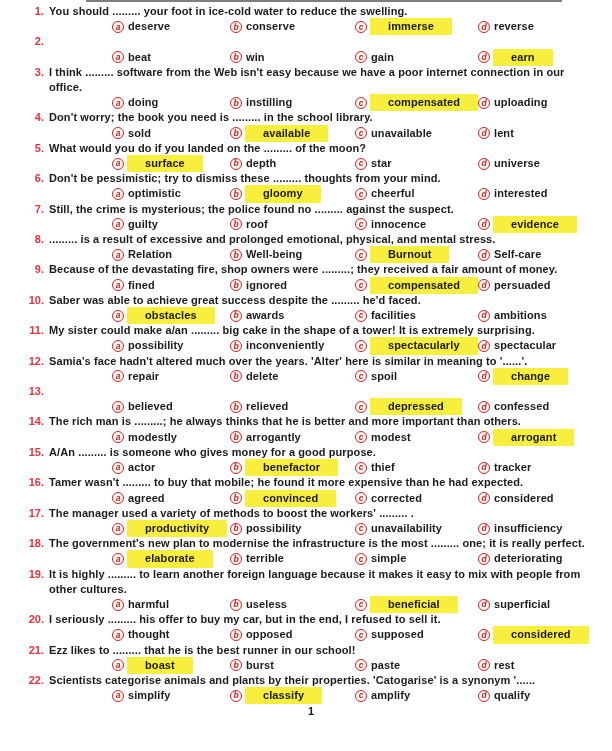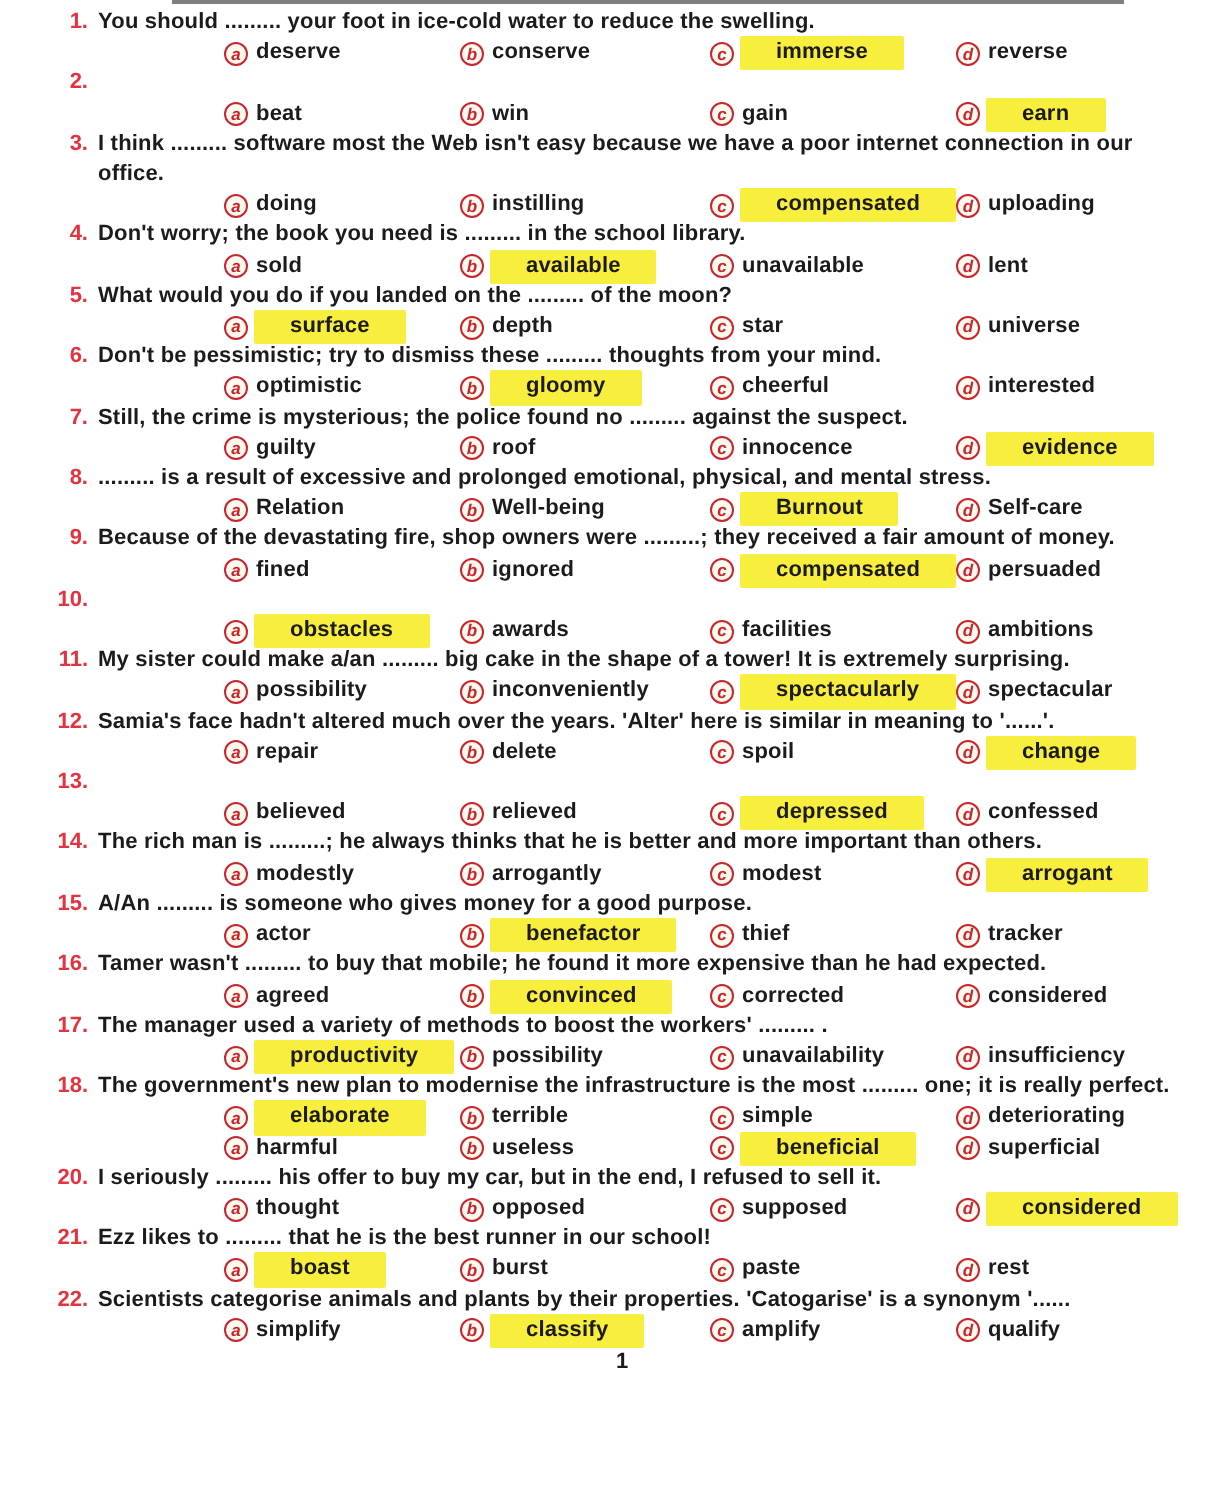--- a/index.html
+++ b/index.html
@@ -130,21 +130,21 @@
   <span class="option">
     <span class="badge">d</span>
     <span class="opt-label hl">earn</span>
   </span>
 </div>
   </div>
 
   <div>
     <div class="question">
       <span class="q-num">3.</span>
-      <span class="q-text">I think ......... software most the Web isn't easy because we have a poor internet connection in our office.</span>
+      <span class="q-text">I think ......... software from the Web isn't easy because we have a poor internet connection in our office.</span>
     </div>
     <div class="options">
   <span class="option">
     <span class="badge">a</span>
     <span class="opt-label">doing</span>
   </span>
 
   <span class="option">
     <span class="badge">b</span>
     <span class="opt-label">instilling</span>
@@ -326,20 +326,21 @@
   <span class="option">
     <span class="badge">d</span>
     <span class="opt-label">persuaded</span>
   </span>
 </div>
   </div>
 
   <div>
     <div class="question">
       <span class="q-num">10.</span>
+      <span class="q-text">Saber was able to achieve great success despite the ......... he'd faced.</span>
     </div>
     <div class="options">
   <span class="option">
     <span class="badge">a</span>
     <span class="opt-label hl">obstacles</span>
   </span>
 
   <span class="option">
     <span class="badge">b</span>
     <span class="opt-label">awards</span>
@@ -574,20 +575,24 @@
   </span>
 
   <span class="option">
     <span class="badge">d</span>
     <span class="opt-label">deteriorating</span>
   </span>
 </div>
   </div>
 
   <div>
+    <div class="question">
+      <span class="q-num">19.</span>
+      <span class="q-text">It is highly ......... to learn another foreign language because it makes it easy to mix with people from other cultures.</span>
+    </div>
     <div class="options">
   <span class="option">
     <span class="badge">a</span>
     <span class="opt-label">harmful</span>
   </span>
 
   <span class="option">
     <span class="badge">b</span>
     <span class="opt-label">useless</span>
   </span>

